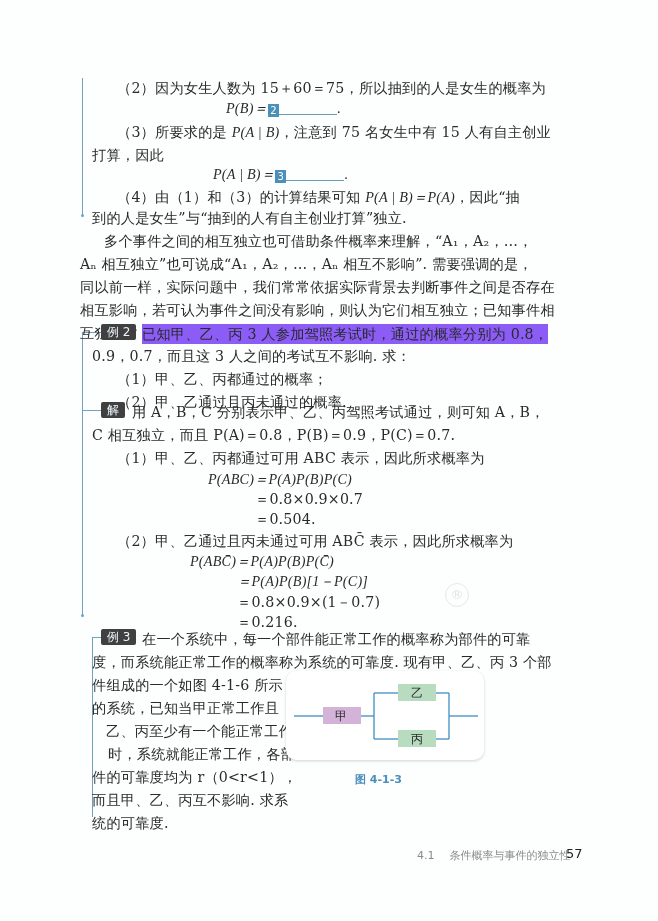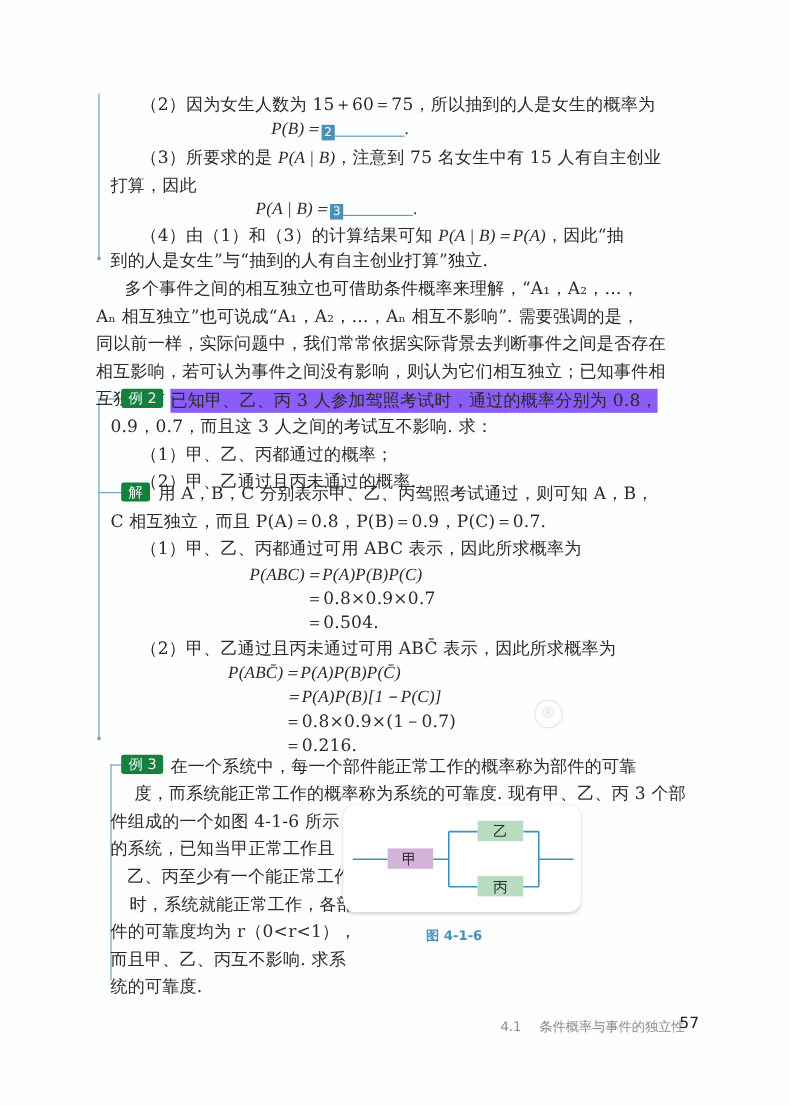--- a/index.html
+++ b/index.html
@@ -13,21 +13,21 @@
   .blank-box {
     display:inline-block; width:11px; height:13px; background:#4a90b8; color:#fff;
     font-size:10px; line-height:13px; text-align:center; font-style:normal;
     font-family:"DejaVu Sans", sans-serif; vertical-align:-1px;
   }
   .blank-line { display:inline-block; width:58px; border-bottom:1px solid #6a9cbd; height:13px; vertical-align:-2px; }
   .vbar { position:absolute; width:1px; background:#6fa2bf; }
   .hbar { position:absolute; height:1px; background:#6fa2bf; }
   .dot { position:absolute; width:3px; height:3px; background:#6fa2bf; border-radius:50%; }
   .tag {
-    position:absolute; height:16px; background:#15803d; color:#eaf4fa;
+    position:absolute; height:16px; background:#404040; color:#eaf4fa;
     font-family:"DejaVu Sans", sans-serif; font-size:12px; line-height:16px; padding:0 6px;
     border-radius:2px;
   }
   .fig {
     position:absolute; left:286px; top:671px; width:198px; height:89px;
     background:#ffffff; border-radius:10px; box-shadow:0 1px 3px rgba(0,0,0,0.18);
   }
   .fig-caption {
     position:absolute; left:355px; top:772px; color:#4a8fba; font-size:11px;
     font-family:"DejaVu Sans", sans-serif; font-weight:bold;
@@ -88,21 +88,21 @@
 <div class="line" style="left:117px; top:531px;">（2）甲、乙通过且丙未通过可用 ABC̄ 表示，因此所求概率为</div>
 <div class="line math" style="left:190px; top:551px;">P(ABC̄)＝P(A)P(B)P(C̄)</div>
 <div class="line math" style="left:237px; top:571px;">＝P(A)P(B)[1－P(C)]</div>
 <div class="line rm" style="left:237px; top:592px;">＝0.8×0.9×(1－0.7)</div>
 <div class="line rm" style="left:237px; top:612px;">＝0.216.</div>
 
 <div class="watermark">®</div>
 
 <div class="tag" style="left:101px; top:629px;">例 3</div>
 <div class="line" style="left:142px; top:629px;">在一个系统中，每一个部件能正常工作的概率称为部件的可靠</div>
-<div class="line" style="left:92px; top:652px;margin-left:20px;">度，而系统能正常工作的概率称为系统的可靠度. 现有甲、乙、丙 3 个部</div>
+<div class="line" style="left:92px; top:652px;">度，而系统能正常工作的概率称为系统的可靠度. 现有甲、乙、丙 3 个部</div>
 <div class="line" style="left:92px; top:675px;">件组成的一个如图 4-1-6 所示</div>
 <div class="line" style="left:92px; top:698px;">的系统，已知当甲正常工作且</div>
 <div class="line" style="left:92px; top:721px;padding-left:14px;">乙、丙至少有一个能正常工作</div>
 <div class="line" style="left:108px; top:744px;">时，系统就能正常工作，各部</div>
 <div class="line" style="left:92px; top:767px;">件的可靠度均为 r（0&lt;r&lt;1），</div>
 <div class="line" style="left:92px; top:790px;">而且甲、乙、丙互不影响. 求系</div>
 <div class="line" style="left:92px; top:813px;">统的可靠度.</div>
 
 <div class="fig">
   <svg width="198" height="89" viewBox="0 0 198 89">
@@ -118,20 +118,20 @@
       <line x1="163" y1="45" x2="192" y2="45"></line>
     </g>
     <rect x="37" y="36" width="38" height="17" fill="#d3b3d8"></rect>
     <rect x="112" y="13" width="38" height="17" fill="#b7dcc0"></rect>
     <rect x="112" y="59" width="38" height="17" fill="#b7dcc0"></rect>
   </svg>
   <span style="position:absolute; left:49px; top:37px; font-size:12px;">甲</span>
   <span style="position:absolute; left:125px; top:14px; font-size:12px;">乙</span>
   <span style="position:absolute; left:125px; top:60px; font-size:12px;">丙</span>
 </div>
-<div class="fig-caption">图 4-1-6</div>
+<div class="fig-caption">图 4-1-3</div>
 
 <div class="footer" style="left:417px; font-size:11px; color:#8a8a8a;">
   <span>4.1</span>
   <span style="display:inline-block; width:8px;"></span>
   <span>条件概率与事件的独立性</span>
 </div>
 <div class="footer" style="left:566px; top:846px; font-size:13px; color:#222;">57</div>
 
 </body></html>

